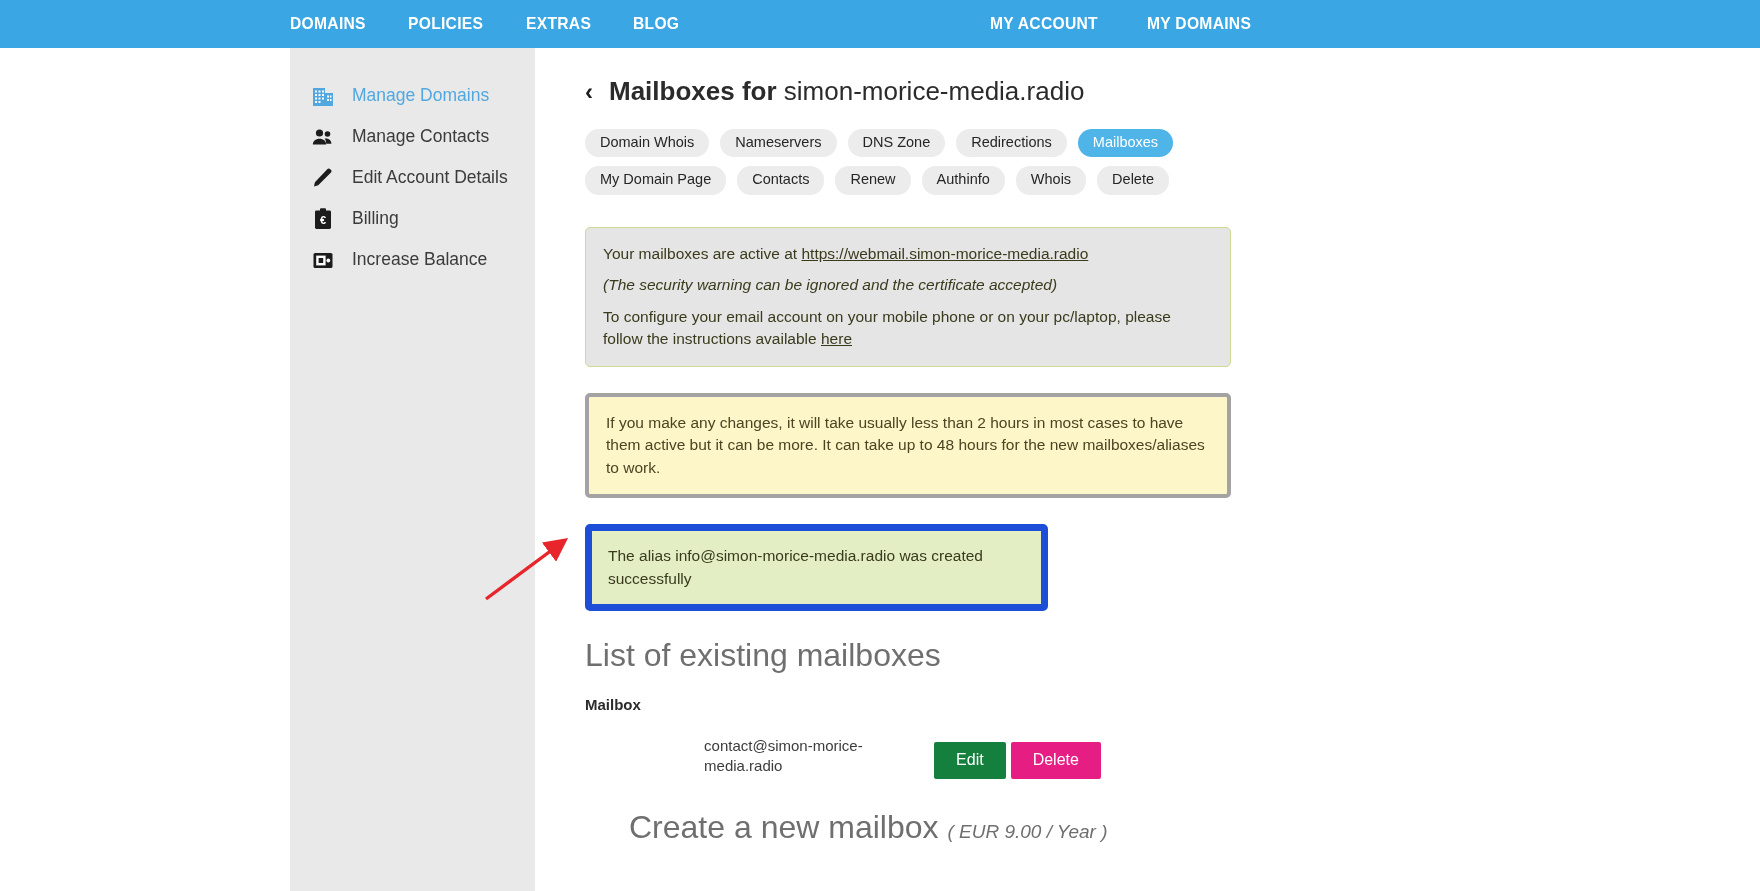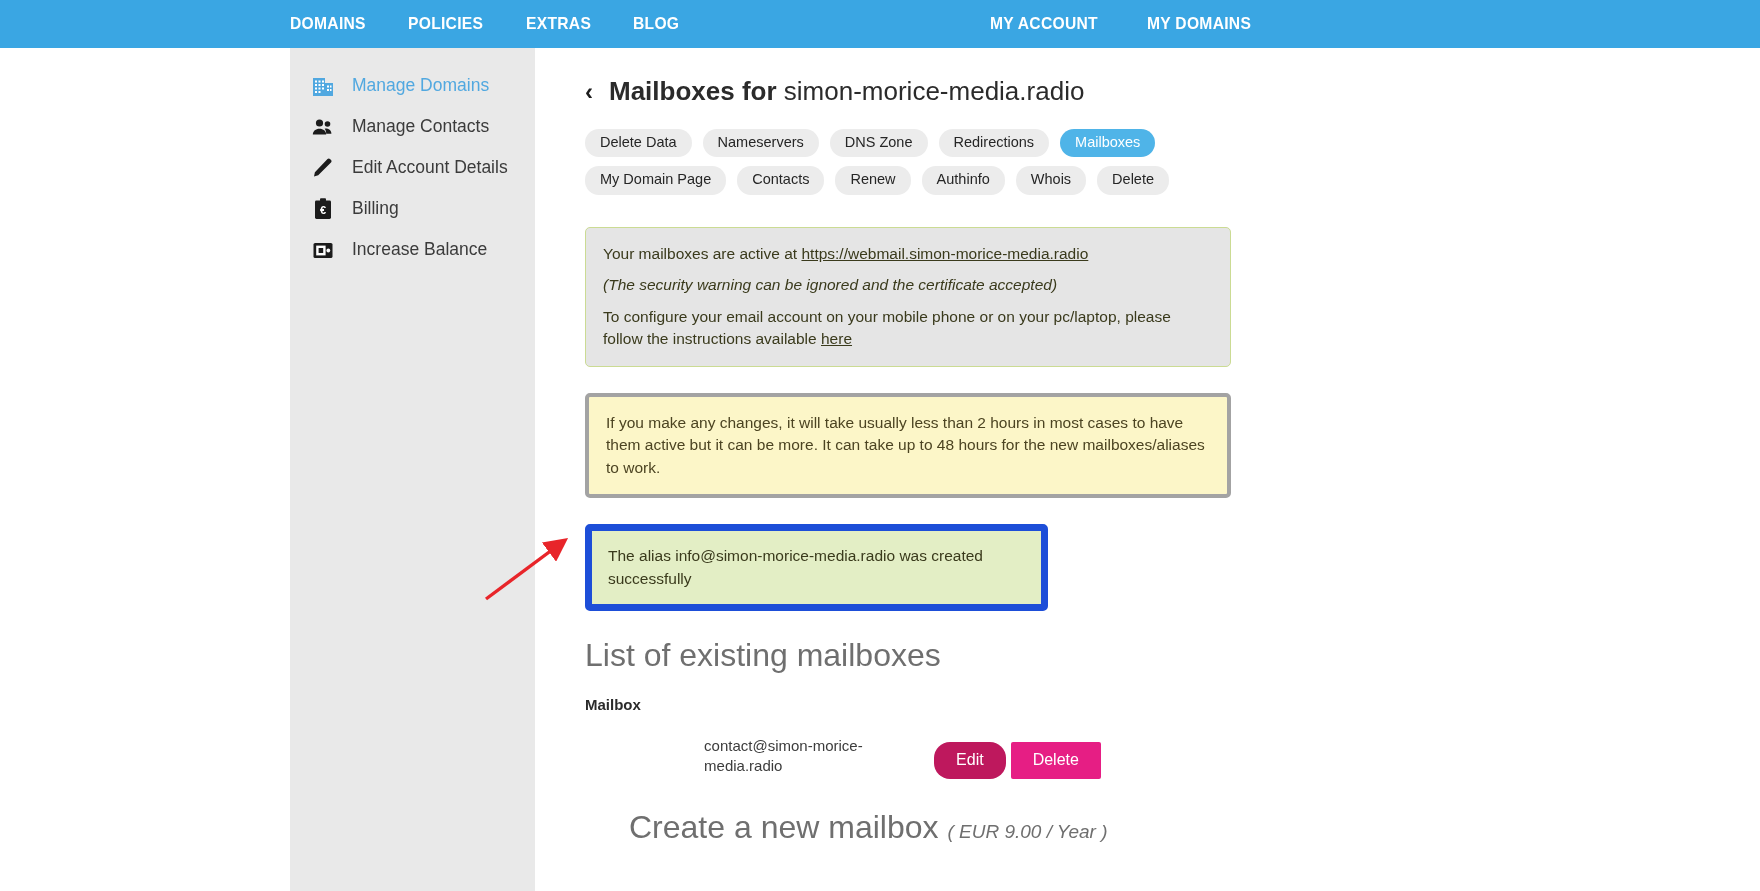--- a/index.html
+++ b/index.html
@@ -23,21 +23,21 @@
     color: #ffffff; font-size: 17px; font-weight: bold; letter-spacing: 0.3px;
     text-decoration: none; white-space: nowrap; font-stretch: condensed;
     transform: scaleX(0.92); transform-origin: left center;
   }
 
   
   .sidebar {
     position: absolute; left: 290px; top: 48px; width: 245px; height: 843px;
     background: #e9e9e9;
   }
-  .side-list { padding-top: 17px; }
+  .side-list { padding-top: 27px; }
   .side-item {
     display: flex; align-items: center; height: 41px; padding-left: 20px; gap: 16px;
     text-decoration: none; cursor: pointer;
   }
   .side-icon { width: 26px; height: 26px; display: flex; align-items: center; justify-content: center; flex: 0 0 26px; }
   .side-label { font-size: 17.5px; color: #3b3b3b; white-space: nowrap; }
   .side-item.active .side-label { color: #51a8e0; }
 
   
   .main { position: absolute; left: 535px; top: 48px; width: 1225px; height: 843px; background: #fff; }
@@ -74,21 +74,21 @@
   .section-title { font-size: 32px; color: #6f6f6f; font-weight: normal; margin: 22px 0 22px; }
   .section-sub { font-size: 15.5px; color: #3c3c3c; margin-bottom: 36px; }
 
   
   .mb-head { font-size: 15px; font-weight: bold; color: #2b2b2b; margin-bottom: 23px; }
   .mb-row { display: flex; align-items: flex-start; justify-content: center; width: 635px; }
   .mb-addr { font-size: 15px; color: #3c3c3c; line-height: 1.35; width: 230px; }
   .mb-actions { display: flex; gap: 5px; padding-top: 6px; }
   .btn { border: none; font-family: inherit; font-size: 16px; color: #fff;
          padding: 9px 22px 10px; cursor: pointer; border-radius: 2px; }
-  .btn-edit { background: #be185d; border-radius: 16px; }
+  .btn-edit { background: #15803d; }
   .btn-delete { background: #e61e84; }
 
   
   .create-head { margin-top: 30px; font-size: 32px; color: #6f6f6f; font-weight: normal; white-space: nowrap; margin-left: 44px; }
   .create-head .price { font-size: 19px; font-style: italic; color: #6f6f6f; }
 
   
   .arrow-svg { position: absolute; left: 470px; top: 525px; pointer-events: none; }
 </style>
 </head>
@@ -191,21 +191,21 @@
 
       <div class="page-head">
         <span class="back-chevron">‹</span>
         <h1 class="page-title">
           <b>Mailboxes for</b>
           <span>simon-morice-media.radio</span>
         </h1>
       </div>
 
       <div class="tabs">
-        <button class="tab">Delete Data</button>
+        <button class="tab">Domain Whois</button>
         <button class="tab">Nameservers</button>
         <button class="tab">DNS Zone</button>
         <button class="tab">Redirections</button>
         <button class="tab active">Mailboxes</button>
         <button class="tab">My Domain Page</button>
         <button class="tab">Contacts</button>
         <button class="tab">Renew</button>
         <button class="tab">Authinfo</button>
         <button class="tab">Whois</button>
         <button class="tab">Delete</button>

